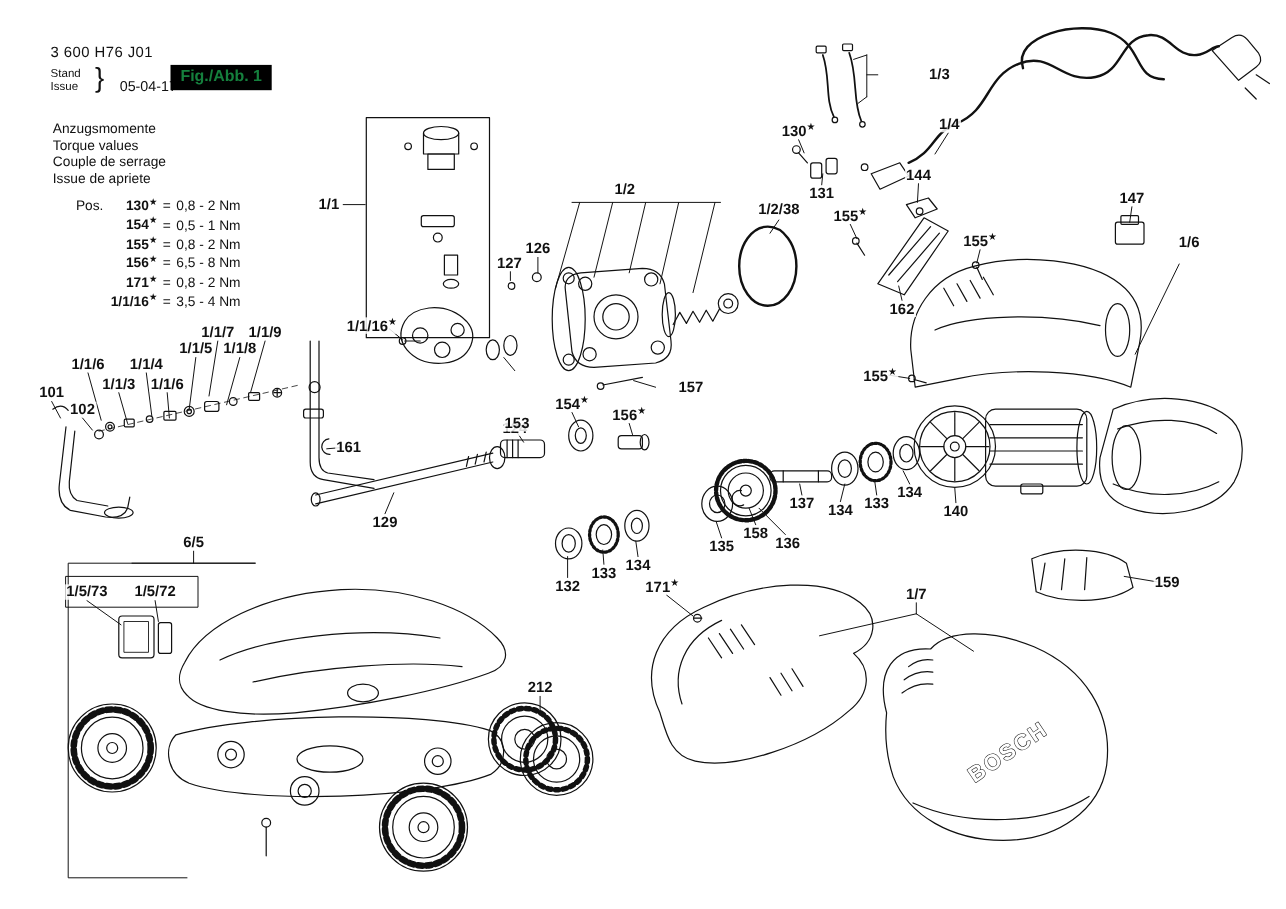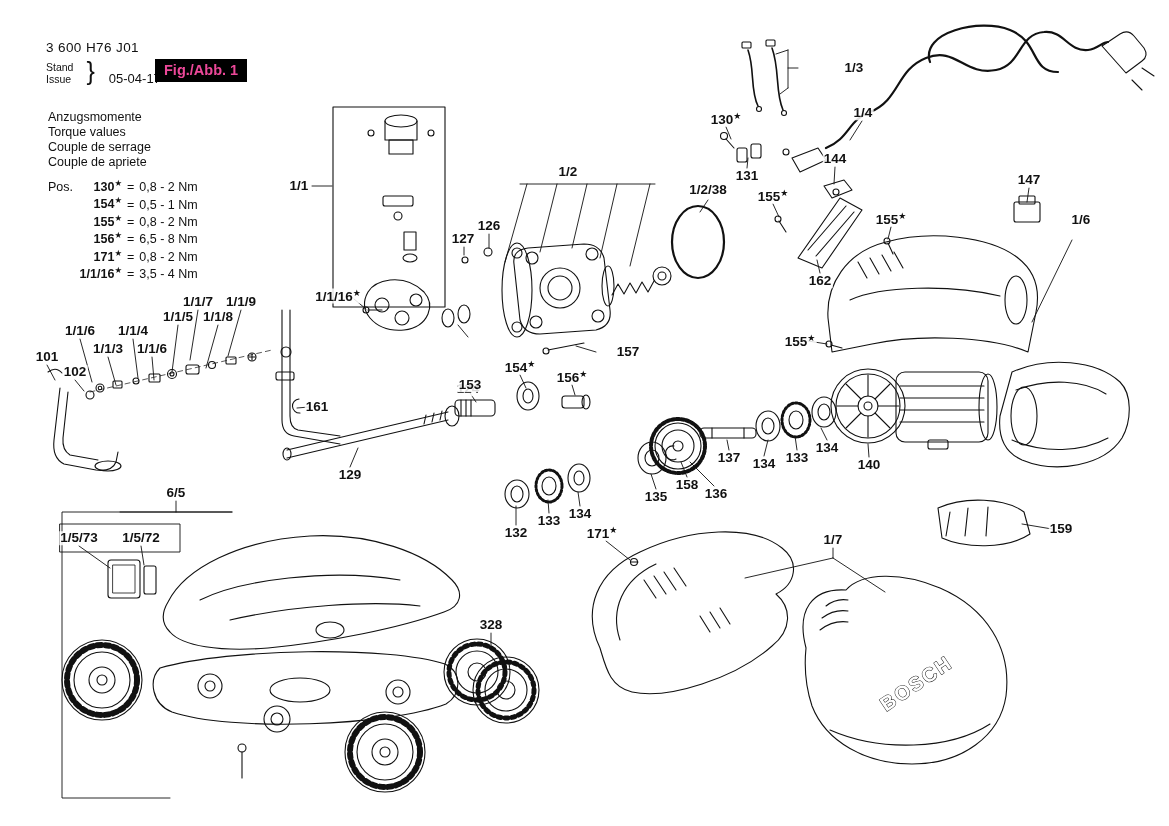--- a/index.html
+++ b/index.html
@@ -18,29 +18,29 @@
   }
   .part-label sup.star { font-size:9px; }
 
   .header-block { position:absolute; left:46px; top:40px; }
   .part-number { font-size:13.5px; letter-spacing:0.4px; }
   .stand-issue { display:flex; align-items:flex-end; margin-top:2px;gap:12px; }
   .si-words { font-size:10.5px; line-height:1.2; }
   .brace { font-size:25px; font-weight:300; margin:0 2px 0 1px; }
   .date { font-size:13px; }
   .fig-badge {
-    position:absolute; left:155px; top:59px; background:#000; color:#ec4899;
+    position:absolute; left:155px; top:59px; background:#000; color:#15803d;
     font-weight:bold; font-size:14.5px; padding:3px 9px 4px 9px;
   }
 
   .torque-block { position:absolute; left:48px; top:110px; font-size:12.5px; }
   .torque-head div { line-height:1.2; }
   .torque-list { margin-top:8px; }
   .torque-row { display:flex; align-items:baseline; line-height:1.3; }
-  .torque-row .pos { width:26px; }
+  .torque-row .pos { width:26px;margin-left:21px; }
   .torque-row .ref { width:48px; text-align:right; font-weight:bold; }
   .torque-row sup.star { font-size:8.5px; font-weight:bold; }
   .torque-row .eq { margin:0 5px; }
 
   .footer-block { position:absolute; left:1008px; top:744px; font-size:11px; line-height:1.32; }
 </style>
 </head>
 <body>
 
 <div class="stage">
@@ -347,21 +347,21 @@
       <div class="date">05-04-17</div>
     </div>
   </div>
   <div class="fig-badge">Fig./Abb. 1</div>
 
   <div class="torque-block">
     <div class="torque-head">
       <div>Anzugsmomente</div>
       <div>Torque values</div>
       <div>Couple de serrage</div>
-      <div>Couple de apriete</div>
+      <div>Issue de apriete</div>
     </div>
     <div class="torque-list" id="torque-list">
         <div class="torque-row">
           <span class="pos">Pos.</span>
           <span class="ref">130<sup class="star">★</sup></span>
           <span class="eq">=</span>
           <span class="val">0,8 - 2 Nm</span>
         </div>
         <div class="torque-row">
           <span class="pos"></span>
@@ -439,19 +439,19 @@
       <div class="part-label" style="left: 656px; top: 497px;"><span>135</span></div>
       <div class="part-label" style="left: 687px; top: 485px;"><span>158</span></div>
       <div class="part-label" style="left: 716px; top: 494px;"><span>136</span></div>
       <div class="part-label" style="left: 516px; top: 533px;"><span>132</span></div>
       <div class="part-label" style="left: 549px; top: 521px;"><span>133</span></div>
       <div class="part-label" style="left: 580px; top: 514px;"><span>134</span></div>
       <div class="part-label" style="left: 602px; top: 533px;"><span>171</span><sup class="star">★</sup></div>
       <div class="part-label" style="left: 176px; top: 493px;"><span>6/5</span></div>
       <div class="part-label" style="left: 79px; top: 538px;"><span>1/5/73</span></div>
       <div class="part-label" style="left: 141px; top: 538px;"><span>1/5/72</span></div>
-      <div class="part-label" style="left: 491px; top: 625px;"><span>328</span></div>
+      <div class="part-label" style="left: 491px; top: 625px;"><span>212</span></div>
       <div class="part-label" style="left: 833px; top: 540px;"><span>1/7</span></div>
       <div class="part-label" style="left: 1061px; top: 529px;"><span>159</span></div>
     </div>
 
 
 </div>
 
 </body></html>

